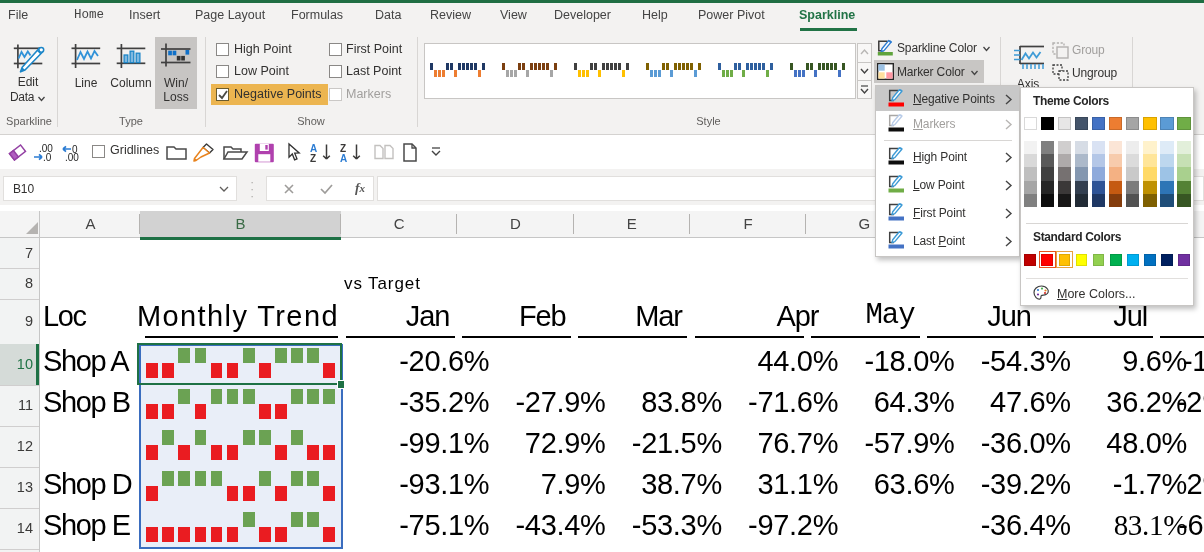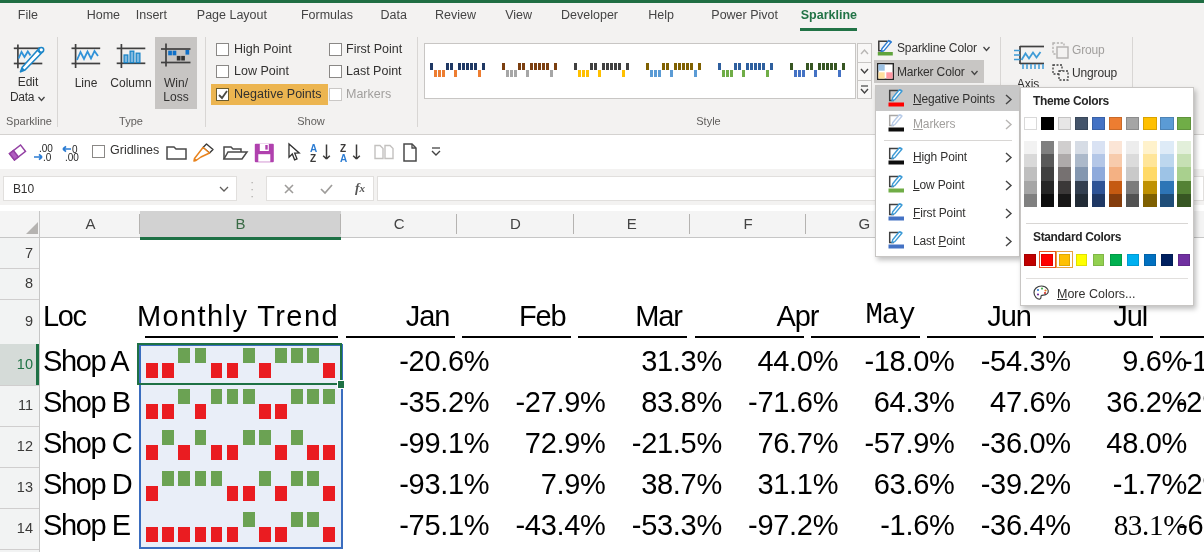--- a/index.html
+++ b/index.html
@@ -1,37 +1,37 @@
 <!DOCTYPE html>
 <html><head><meta charset="utf-8"><style>
 html,body{margin:0;padding:0;}
 #app{position:relative;width:1204px;height:552px;overflow:hidden;background:#fff;
  font-family:"Liberation Sans",sans-serif;}
 .a{position:absolute;}
-.tab{position:absolute;top:3px;height:25px;line-height:25px;font-size:12.5px;color:#444;text-align:right;}
+.tab{position:absolute;top:3px;height:25px;line-height:25px;font-size:12.5px;color:#444;text-align:left;}
 .gl{position:absolute;top:115px;font-size:11px;color:#605e5c;text-align:center;}
 .vsep{position:absolute;top:37px;width:1px;height:90px;background:#d8d6d4;}
 .bl{position:absolute;font-size:12px;color:#323130;text-align:center;line-height:14px;}
 .cb{position:absolute;width:12.5px;height:12.5px;background:#fff;border:1px solid #8a8886;box-sizing:border-box;}
 .cbl{position:absolute;font-size:12.5px;color:#323130;}
 .ch{position:absolute;top:211px;height:26px;font-size:15px;color:#444;text-align:center;line-height:26px;}
 .rh{position:absolute;left:0;width:33px;font-size:14.5px;color:#3b3a39;text-align:right;}
 .cell{position:absolute;font-size:29px;letter-spacing:-1.4px;color:#000;white-space:nowrap;}
 .num{text-align:right;letter-spacing:-0.3px;padding-left:37px;}
 .mon{text-align:right;letter-spacing:-1.1px;}
 .mt{position:absolute;font-size:12px;letter-spacing:-0.15px;color:#323130;white-space:nowrap;}
 .mi{font-size:12px;}
 svg{position:absolute;overflow:visible;}
 </style></head><body>
 <div id="app">
 
 <div class="a" style="left:0;top:0;width:1204px;height:3px;background:#1f6e43;"></div>
 <div class="a" style="left:0;top:3px;width:1204px;height:28px;background:#f3f2f1;"></div>
 <div class="tab" style="left:8px;width:30px;">File</div>
-<div class="tab" style="left:82px;width:38px;">Home</div>
+<div class="tab" style="left:74px;width:38px;font-family:Liberation Mono, monospace;">Home</div>
 <div class="tab" style="left:129px;width:38px;">Insert</div>
 <div class="tab" style="left:195px;width:72px;">Page Layout</div>
 <div class="tab" style="left:291px;width:62px;">Formulas</div>
 <div class="tab" style="left:375px;width:32px;">Data</div>
 <div class="tab" style="left:430px;width:46px;">Review</div>
 <div class="tab" style="left:500px;width:32px;">View</div>
 <div class="tab" style="left:554px;width:64px;">Developer</div>
 <div class="tab" style="left:642px;width:32px;">Help</div>
 <div class="tab" style="left:698px;width:80px;">Power Pivot</div>
 <div class="tab" style="left:799px;width:58px;color:#217346;font-weight:bold;">Sparkline</div>
@@ -361,75 +361,73 @@
 <div class="rh" style="top:344px;height:41px;line-height:41px;color:#217346;">10</div>
 <div class="a" style="left:0;top:385px;width:39px;height:1px;background:#d0cece;"></div>
 <div class="rh" style="top:385px;height:41px;line-height:41px;">11</div>
 <div class="a" style="left:0;top:426px;width:39px;height:1px;background:#d0cece;"></div>
 <div class="rh" style="top:426px;height:41px;line-height:41px;">12</div>
 <div class="a" style="left:0;top:467px;width:39px;height:1px;background:#d0cece;"></div>
 <div class="rh" style="top:467px;height:41px;line-height:41px;">13</div>
 <div class="a" style="left:0;top:508px;width:39px;height:1px;background:#d0cece;"></div>
 <div class="rh" style="top:508px;height:41px;line-height:41px;">14</div>
 <div class="a" style="left:0;top:549px;width:39px;height:1px;background:#d0cece;"></div>
+<div class="a" style="left:344px;top:268px;width:200px;height:31px;line-height:31px;font-size:17px;letter-spacing:0.9px;color:#000;">vs Target</div>
 <div class="cell" style="left:43px;top:299px;width:95px;height:41px;line-height:34px;">Loc</div>
 <div class="cell" style="left:137px;top:299px;width:201px;height:41px;line-height:34px;text-align:center;letter-spacing:1.4px;">Monthly Trend</div>
 <div class="cell mon" style="left:341.0px;top:299px;width:108.3px;height:41px;line-height:34px;">Jan</div>
 <div class="cell mon" style="left:457.3px;top:299px;width:108.3px;height:41px;line-height:34px;">Feb</div>
 <div class="cell mon" style="left:573.6px;top:299px;width:108.3px;height:41px;line-height:34px;">Mar</div>
 <div class="cell mon" style="left:710px;top:299px;width:108.3px;height:41px;line-height:34px;">Apr</div>
 <div class="cell mon" style="left:806.2px;top:299px;width:108.3px;height:41px;line-height:34px;font-family:Liberation Mono, monospace;">May</div>
 <div class="cell mon" style="left:922.5px;top:299px;width:108.3px;height:41px;line-height:34px;">Jun</div>
 <div class="cell mon" style="left:1038.8px;top:299px;width:108.3px;height:41px;line-height:34px;">Jul</div>
 <div class="a" style="left:145.0px;top:335.5px;width:193.0px;height:2.5px;background:#000;"></div>
 <div class="a" style="left:345.6px;top:335.5px;width:109.2px;height:2.5px;background:#000;"></div>
 <div class="a" style="left:461.9px;top:335.5px;width:109.2px;height:2.5px;background:#000;"></div>
 <div class="a" style="left:578.2px;top:335.5px;width:109.2px;height:2.5px;background:#000;"></div>
 <div class="a" style="left:694.5px;top:335.5px;width:109.2px;height:2.5px;background:#000;"></div>
 <div class="a" style="left:810.8px;top:335.5px;width:109.2px;height:2.5px;background:#000;"></div>
 <div class="a" style="left:927.1px;top:335.5px;width:109.2px;height:2.5px;background:#000;"></div>
 <div class="a" style="left:1043.4px;top:335.5px;width:109.2px;height:2.5px;background:#000;"></div>
 <div class="a" style="left:1159.7px;top:335.5px;width:44.3px;height:2.5px;background:#000;"></div>
 <div class="cell" style="left:43px;top:344px;width:95px;height:41px;line-height:34px;">Shop A</div>
 <div class="cell num" style="left:341.0px;top:344px;width:111.3px;height:41px;line-height:34px;">-20.6%</div>
-<div class="cell num" style="left:573.6px;top:344px;width:111.3px;height:41px;line-height:34px;">31.3%</div>
 <div class="cell num" style="left:689.9px;top:344px;width:111.3px;height:41px;line-height:34px;">44.0%</div>
 <div class="cell num" style="left:806.2px;top:344px;width:111.3px;height:41px;line-height:34px;">-18.0%</div>
 <div class="cell num" style="left:922.5px;top:344px;width:111.3px;height:41px;line-height:34px;">-54.3%</div>
 <div class="cell num" style="left:1038.8px;top:344px;width:111.3px;height:41px;line-height:34px;">9.6%</div>
 <div class="cell" style="left:43px;top:385px;width:95px;height:41px;line-height:34px;">Shop B</div>
 <div class="cell num" style="left:341.0px;top:385px;width:111.3px;height:41px;line-height:34px;">-35.2%</div>
 <div class="cell num" style="left:457.3px;top:385px;width:111.3px;height:41px;line-height:34px;">-27.9%</div>
 <div class="cell num" style="left:573.6px;top:385px;width:111.3px;height:41px;line-height:34px;">83.8%</div>
 <div class="cell num" style="left:689.9px;top:385px;width:111.3px;height:41px;line-height:34px;">-71.6%</div>
 <div class="cell num" style="left:806.2px;top:385px;width:111.3px;height:41px;line-height:34px;">64.3%</div>
 <div class="cell num" style="left:922.5px;top:385px;width:111.3px;height:41px;line-height:34px;">47.6%</div>
 <div class="cell num" style="left:1038.8px;top:385px;width:111.3px;height:41px;line-height:34px;">36.2%</div>
-<div class="cell" style="left:43px;top:426px;width:95px;height:41px;line-height:34px;">Shop C</div>
 <div class="cell num" style="left:341.0px;top:426px;width:111.3px;height:41px;line-height:34px;">-99.1%</div>
 <div class="cell num" style="left:457.3px;top:426px;width:111.3px;height:41px;line-height:34px;">72.9%</div>
 <div class="cell num" style="left:573.6px;top:426px;width:111.3px;height:41px;line-height:34px;">-21.5%</div>
 <div class="cell num" style="left:689.9px;top:426px;width:111.3px;height:41px;line-height:34px;">76.7%</div>
 <div class="cell num" style="left:806.2px;top:426px;width:111.3px;height:41px;line-height:34px;">-57.9%</div>
 <div class="cell num" style="left:922.5px;top:426px;width:111.3px;height:41px;line-height:34px;">-36.0%</div>
 <div class="cell num" style="left:1038.8px;top:426px;width:111.3px;height:41px;line-height:34px;">48.0%</div>
 <div class="cell" style="left:43px;top:467px;width:95px;height:41px;line-height:34px;">Shop D</div>
 <div class="cell num" style="left:341.0px;top:467px;width:111.3px;height:41px;line-height:34px;">-93.1%</div>
 <div class="cell num" style="left:457.3px;top:467px;width:111.3px;height:41px;line-height:34px;">7.9%</div>
 <div class="cell num" style="left:573.6px;top:467px;width:111.3px;height:41px;line-height:34px;">38.7%</div>
 <div class="cell num" style="left:689.9px;top:467px;width:111.3px;height:41px;line-height:34px;">31.1%</div>
 <div class="cell num" style="left:806.2px;top:467px;width:111.3px;height:41px;line-height:34px;">63.6%</div>
 <div class="cell num" style="left:922.5px;top:467px;width:111.3px;height:41px;line-height:34px;">-39.2%</div>
 <div class="cell num" style="left:1038.8px;top:467px;width:111.3px;height:41px;line-height:34px;">-1.7%</div>
 <div class="cell" style="left:43px;top:508px;width:95px;height:41px;line-height:34px;">Shop E</div>
 <div class="cell num" style="left:341.0px;top:508px;width:111.3px;height:41px;line-height:34px;">-75.1%</div>
 <div class="cell num" style="left:457.3px;top:508px;width:111.3px;height:41px;line-height:34px;">-43.4%</div>
 <div class="cell num" style="left:573.6px;top:508px;width:111.3px;height:41px;line-height:34px;">-53.3%</div>
 <div class="cell num" style="left:689.9px;top:508px;width:111.3px;height:41px;line-height:34px;">-97.2%</div>
-<div class="cell num" style="left:806.2px;top:508px;width:111.3px;height:41px;line-height:34px;">-1.6%</div>
 <div class="cell num" style="left:922.5px;top:508px;width:111.3px;height:41px;line-height:34px;">-36.4%</div>
 <div class="cell num" style="left:1038.8px;top:508px;width:111.3px;height:41px;line-height:34px;font-family:Liberation Serif, serif;">83.1%</div>
 <div class="cell" style="left:1183px;top:344px;height:41px;line-height:34px;letter-spacing:-0.3px;">-10.0%</div>
 <div class="cell" style="left:1177px;top:385px;height:41px;line-height:34px;letter-spacing:-0.3px;">-29.4%</div>
 <div class="cell" style="left:1186.5px;top:467px;height:41px;line-height:34px;letter-spacing:-0.3px;">29.1%</div>
 <div class="cell" style="left:1178.2px;top:508px;height:41px;line-height:34px;letter-spacing:-0.3px;">-67.0%</div>
 <div class="a" style="left:140px;top:344px;width:201.5px;height:205px;background:#e9eef8;"></div>
 <div class="a" style="left:146.2px;top:363.1px;width:11.8px;height:14.6px;background:#ea1c21;"></div>
 <div class="a" style="left:162.3px;top:363.1px;width:11.8px;height:14.6px;background:#ea1c21;"></div>
 <div class="a" style="left:178.4px;top:348.2px;width:11.8px;height:14.6px;background:#6ba253;"></div>

